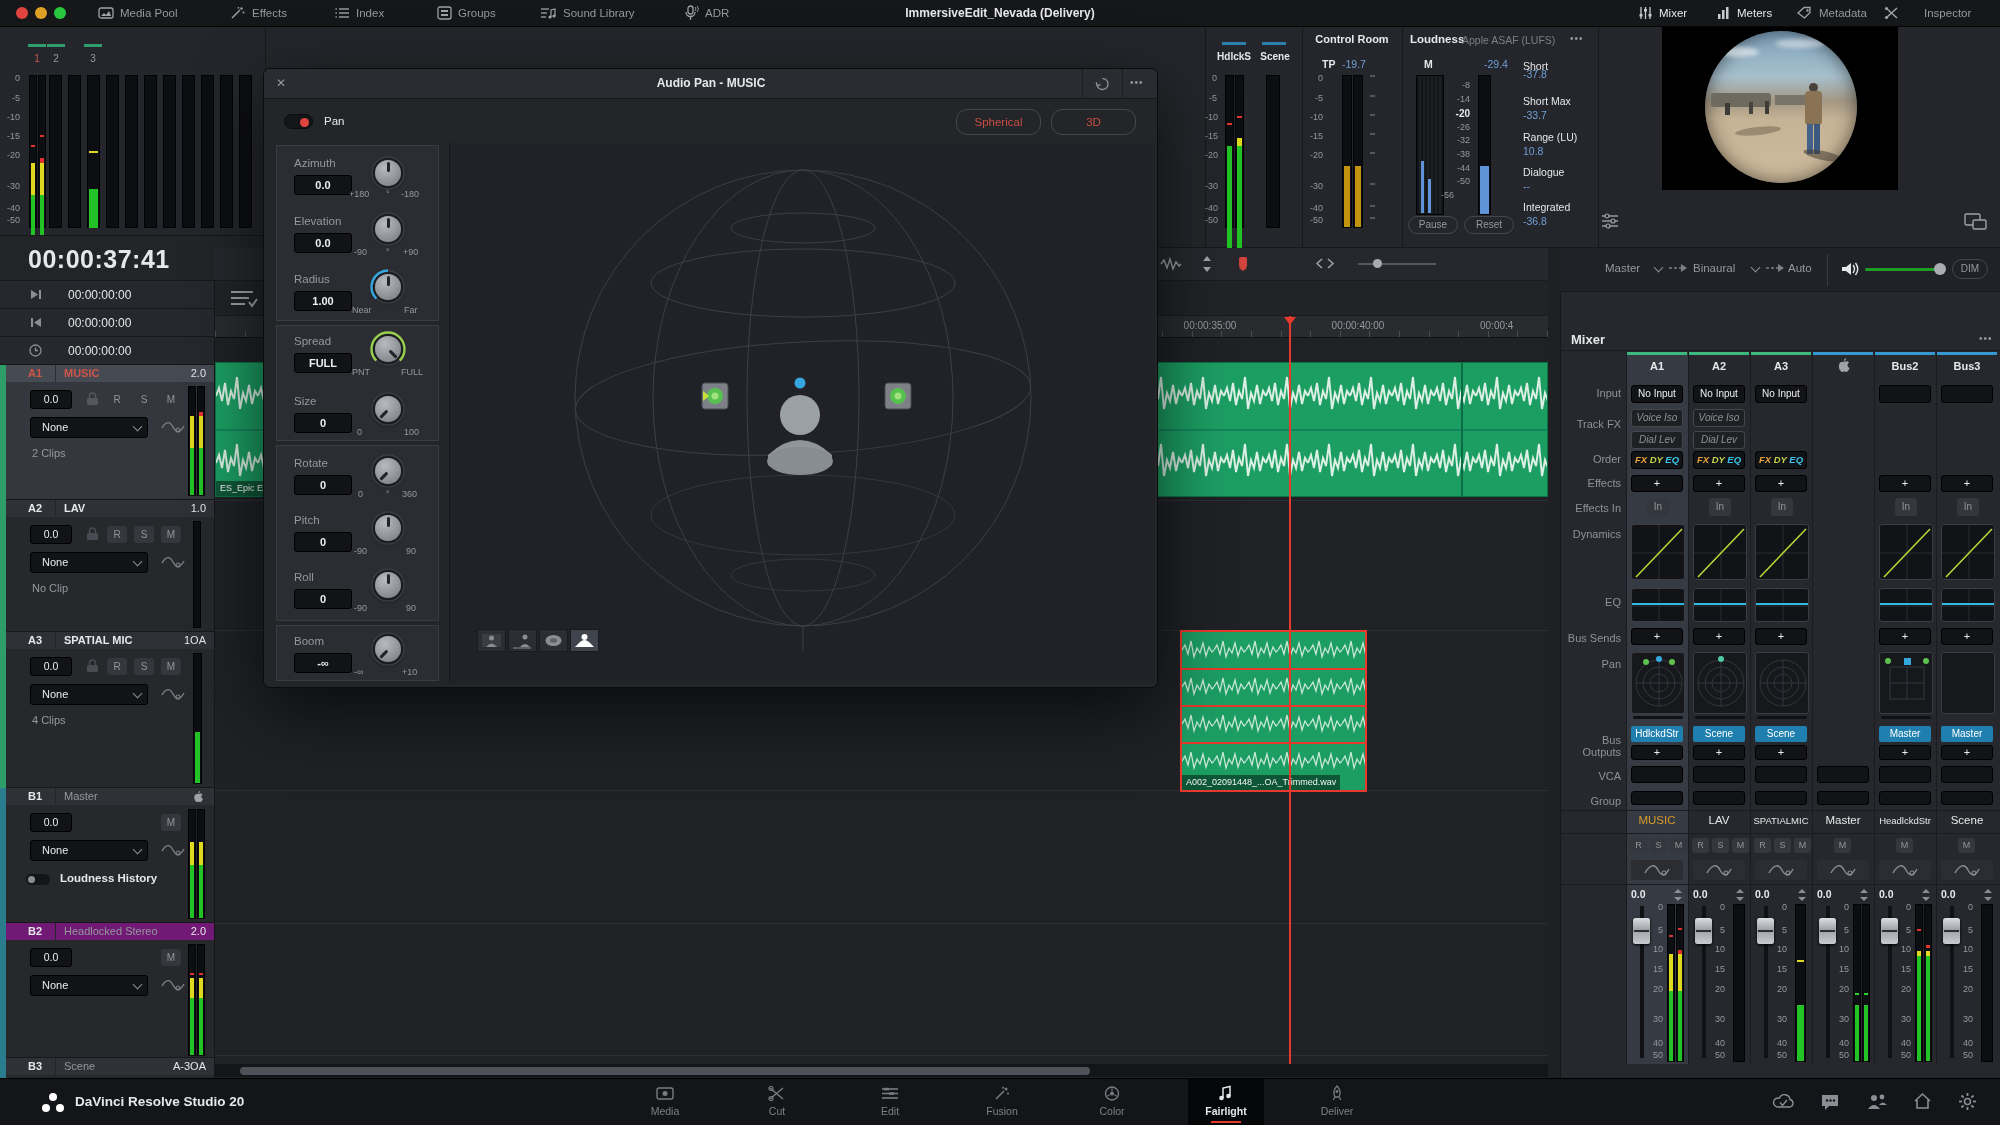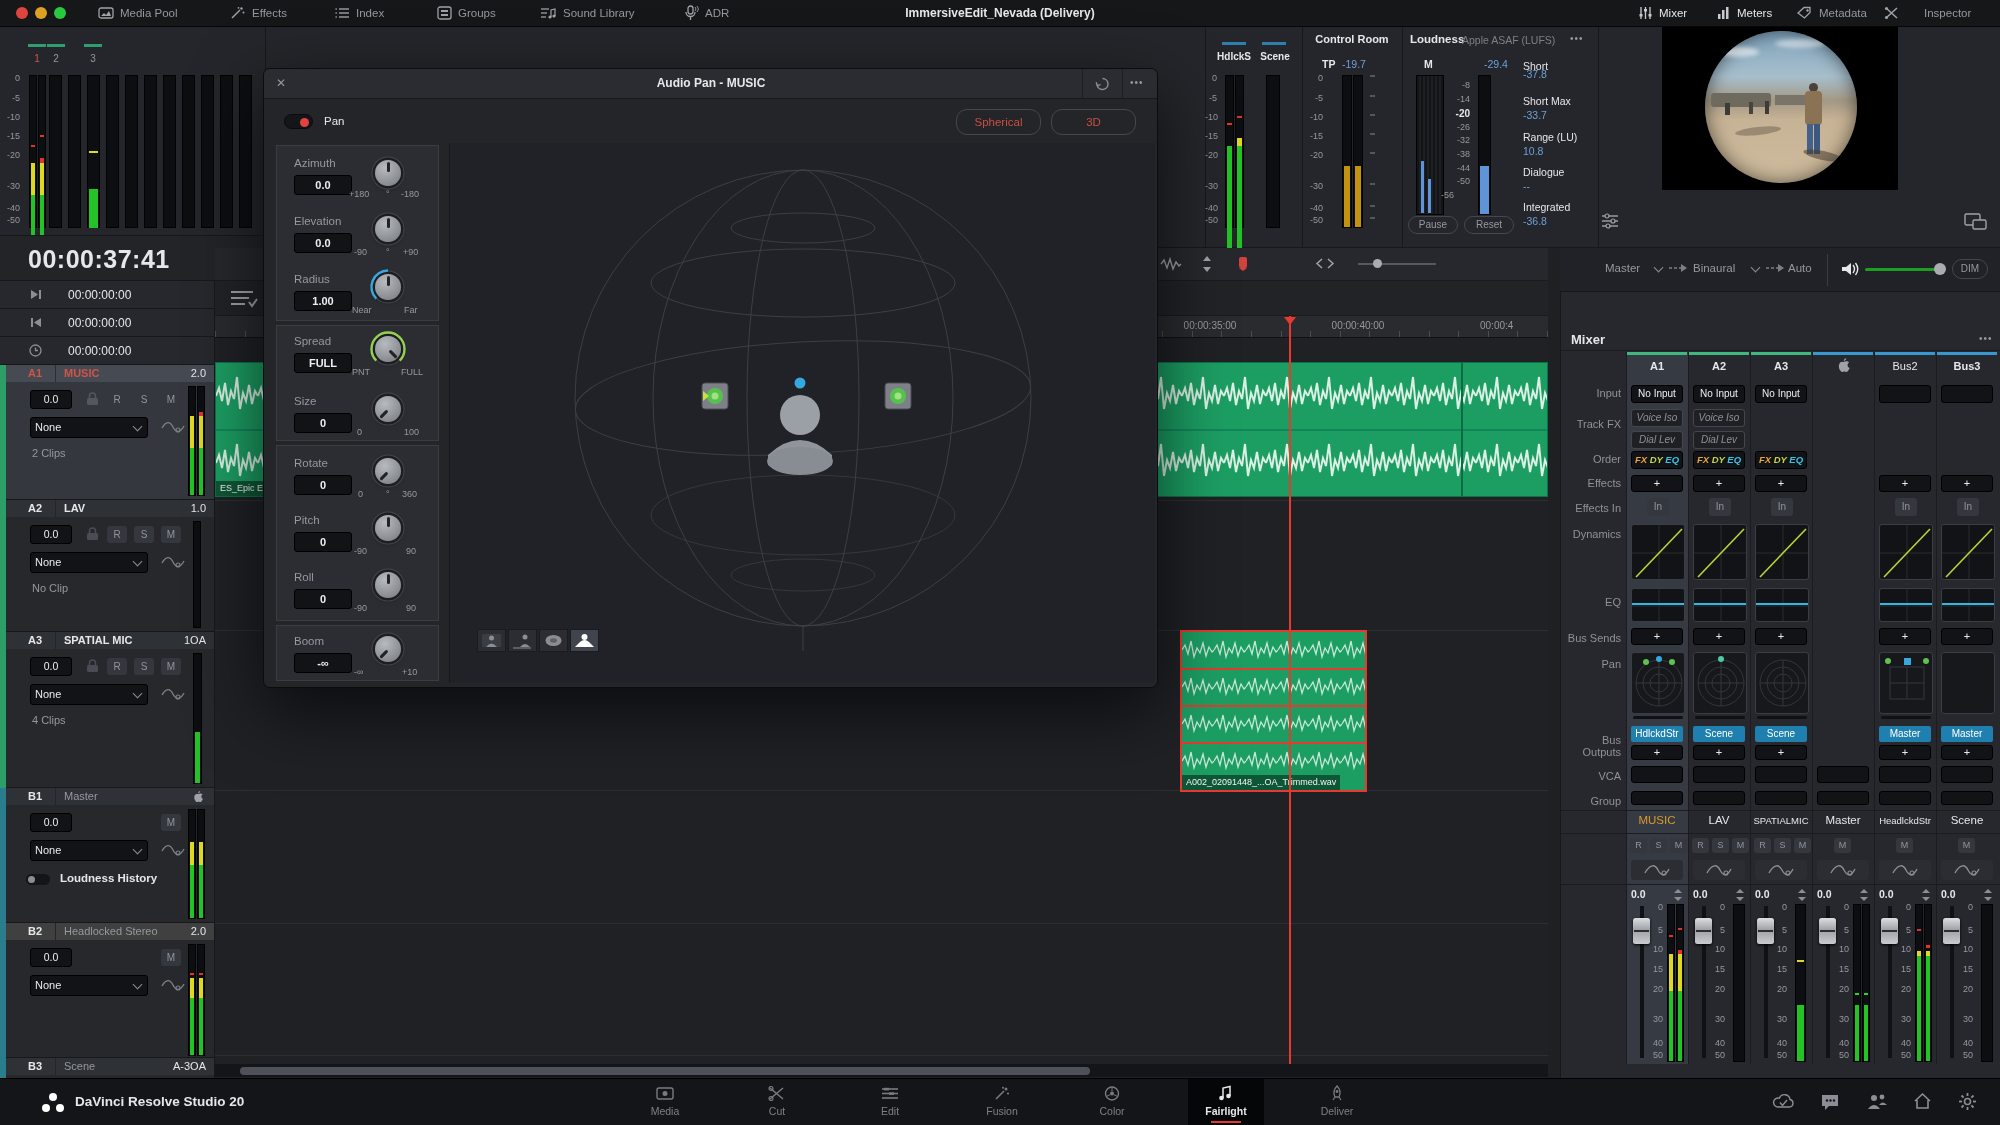--- a/index.html
+++ b/index.html
@@ -9,21 +9,21 @@
 .f9{font-size:9px}.f10{font-size:10px}.f105{font-size:10.5px}.f11{font-size:11px}.f115{font-size:11.5px}.f12{font-size:12px}.f13{font-size:13px}
 .gry{color:#95989d}.dgry{color:#7c8086}.wht{color:#e6e7e9}.blu{color:#6f9fd8}.redt{color:#cf5549}.org{color:#d99b2b}
 .tc{text-align:center}.tr{text-align:right}
 .vm{position:absolute;background:#0d0e11;border:1px solid #020303}
 .fill{position:absolute;left:1px;right:1px}
 .g{background:#23c226}.y{background:#ded81e}.r{background:#e03330}.o{background:#c2930f}.b{background:#5f95d8}.gt{background:#2bd42b}
 .box{position:absolute;background:#121316;border:1px solid #000;border-radius:3px;color:#ecedef;text-align:center}
 .obox{position:absolute;background:#1e2024;border:1px solid #43464c;border-radius:3px;color:#8d9196;text-align:center}
 .pill{position:absolute;border:1px solid #45474d;border-radius:11px;text-align:center}
 .rsm{position:absolute;width:20px;height:17px;line-height:17px;border-radius:3px;background:#34373d;color:#92959b;font-size:10px;text-align:center}
-.dd{position:absolute;background:#121316;border:1px solid #000;border-radius:3px;color:#e8e9eb;font-size:11px;text-align:left;padding-left:4px}
+.dd{position:absolute;background:#121316;border:1px solid #000;border-radius:3px;color:#e8e9eb;font-size:11px;text-align:left;padding-left:11px}
 .chev{position:absolute;width:7px;height:7px;border-right:1.5px solid #8b8e94;border-bottom:1.5px solid #8b8e94;transform:rotate(45deg)}
 .knob{position:absolute;width:26px;height:26px;border-radius:50%;background:radial-gradient(circle at 38% 30%,#b7babe,#8a8d92 68%,#74777c);box-shadow:0 0 0 2.5px #1d1e22,0 0 0 3.5px #45474d,0 2px 5px rgba(0,0,0,.55)}
 .knob i{position:absolute;left:11.5px;top:1.5px;width:3px;height:10px;background:#222327;border-radius:2px;transform-origin:50% 11.5px}
 .hline{position:absolute;background:#2c2e33;height:1px}
 .vline{position:absolute;background:#17181a;width:1px}
 .mrow{position:absolute;color:#8f9297;font-size:11px;text-align:right;width:58px}
 .cap{position:absolute;width:17px;height:26px;border-radius:2.5px;background:linear-gradient(#dcdee1,#9ea1a6 46%,#c9cbcf);box-shadow:0 1px 3px #000}
 .cap:after{content:"";position:absolute;left:1px;right:1px;top:12px;height:2px;background:#2c2e32}
 .tick{position:absolute;width:5px;height:1.5px;background:#54575c}
 .clipname{position:absolute;left:0;bottom:0;height:15px;line-height:15px;padding:0 4px;font-size:9px;color:#f2f4f2;background:rgba(7,44,28,.62);white-space:nowrap;overflow:hidden}
@@ -649,21 +649,21 @@
         <i class="fill y" style="top:32px;height:23px"></i>
         <i class="fill g" style="top:55px;height:53px"></i>
       </div>
     <div class="vm" style="left:191px;top:21px;width:8px;height:110px">
         <i class="fill y" style="top:32px;height:23px"></i>
         <i class="fill g" style="top:55px;height:53px"></i>
       </div>
   </div>
 
   <div class="a" style="left:6px;top:558px;width:209px;height:135px;background:#26282c;border-bottom:1px solid #17181a">
-    <div class="a" style="left:0;top:0;width:209px;height:17px;background:#404040">
+    <div class="a" style="left:0;top:0;width:209px;height:17px;background:#701a75">
       <span class="a f11 wht" style="left:22px;top:2px;font-weight:bold">B2</span>
       <span class="vline" style="left:49px;top:0;height:17px;background:#232529"></span>
       <span class="a f11 gry" style="left:58px;top:2px">Headlocked Stereo</span>
       <span class="a f11 wht tr" style="left:150px;top:2px;width:50px">2.0</span>
     </div>
     <div class="box f105" style="left:24px;top:25px;width:42px;height:19px;line-height:17px">0.0</div>
     <span class="rsm" style="left:155px;top:26px">M</span>
     <div class="dd" style="left:24px;top:52px;width:118px;height:21px;line-height:19px">None</div>
     <span class="chev" style="left:128px;top:58px"></span>
     <span class="a" style="left:155px;top:55px">
@@ -706,21 +706,21 @@
   <div class="a" style="left:190px;top:60px;width:60px;height:3px;background:#3eb87e"></div>
   <div class="a" style="left:252px;top:60px;width:60px;height:3px;background:#3798cf"></div>
   <div class="a" style="left:314px;top:60px;width:60px;height:3px;background:#3798cf"></div>
   <div class="a" style="left:376px;top:60px;width:60px;height:3px;background:#3798cf"></div>
   <div class="a f11 wht tc" style="left:66px;top:68px;width:60px;font-weight:bold">A1</div>
   <div class="a f11 wht tc" style="left:128px;top:68px;width:60px;font-weight:bold">A2</div>
   <div class="a f11 wht tc" style="left:190px;top:68px;width:60px;font-weight:bold">A3</div>
   <div class="a tc" style="left:252px;top:65px;width:60px"><svg width="15" height="16" style="display:inline-block">
         <path d="M10.3,1.2 c0,1.5 -1.2,2.6 -2.5,2.7 c-0.1,-1.5 1.2,-2.7 2.5,-2.7z M7.6,4.8 c0.9,0 1.8,-0.6 2.9,-0.6 c1,0 2,0.5 2.6,1.4 c-2.2,1.4 -1.9,4.5 0.5,5.5 c-0.4,1.1 -1,2.2 -1.9,3.2 c-0.7,0.9 -1.5,0.9 -2.2,0.5 c-0.8,-0.4 -1.5,-0.4 -2.3,0 c-0.8,0.4 -1.6,0.4 -2.3,-0.5 C3,12.4 2.3,9.2 3.3,7 C3.9,5.6 5,4.8 6.1,4.8 c0.6,0 1.2,0.3 1.5,0.3z" fill="#9fa2a6"></path>
       </svg></div>
-  <div class="a f11 wht tc" style="left:314px;top:68px;width:60px;font-weight:normal">Bus2</div>
+  <div class="a f11 wht tc" style="left:314px;top:68px;width:60px;font-weight:bold">Bus2</div>
   <div class="a f11 wht tc" style="left:376px;top:68px;width:60px;font-weight:bold">Bus3</div>
 
   <div class="mrow" style="left:2px;top:95px">Input</div>
   <div class="mrow" style="left:2px;top:126px">Track FX</div>
   <div class="mrow" style="left:2px;top:161px">Order</div>
   <div class="mrow" style="left:2px;top:185px">Effects</div>
   <div class="mrow" style="left:2px;top:210px">Effects In</div>
   <div class="mrow" style="left:2px;top:236px">Dynamics</div>
   <div class="mrow" style="left:2px;top:304px">EQ</div>
   <div class="mrow" style="left:2px;top:340px">Bus Sends</div>

